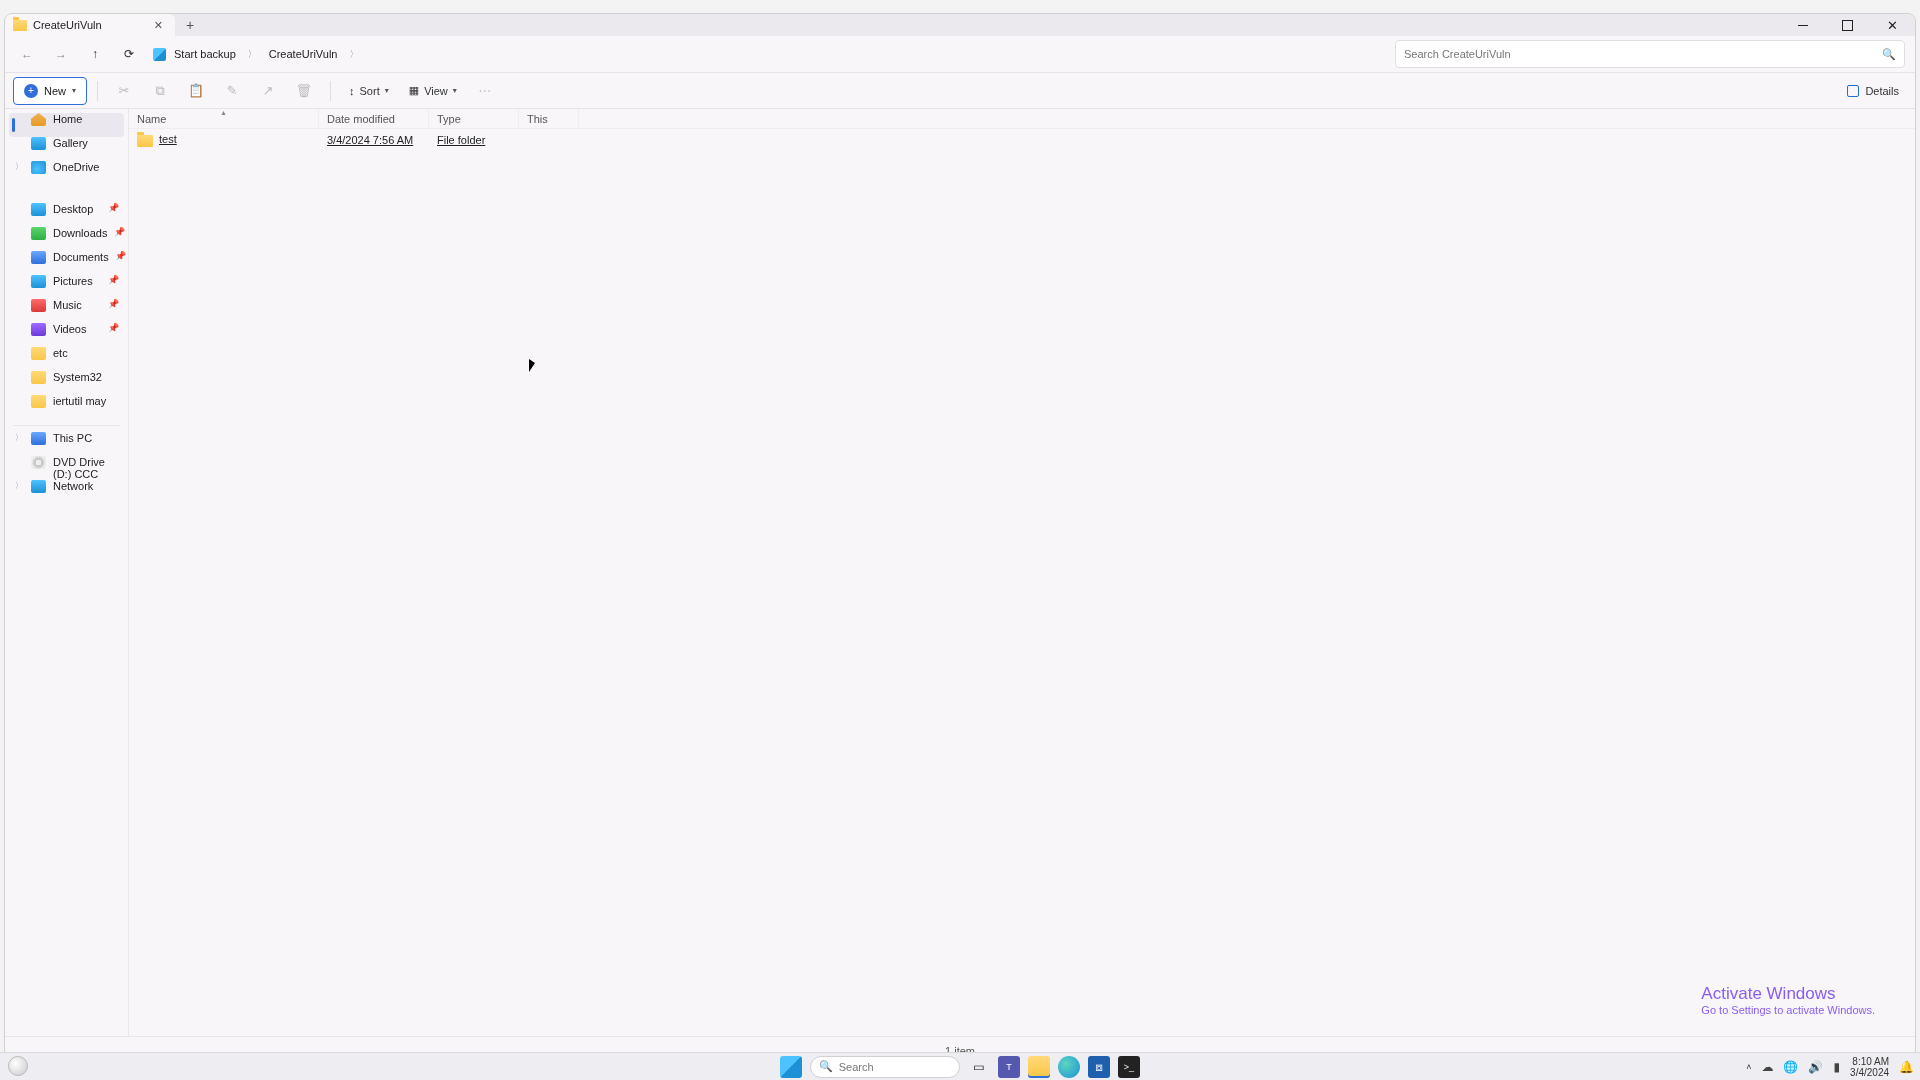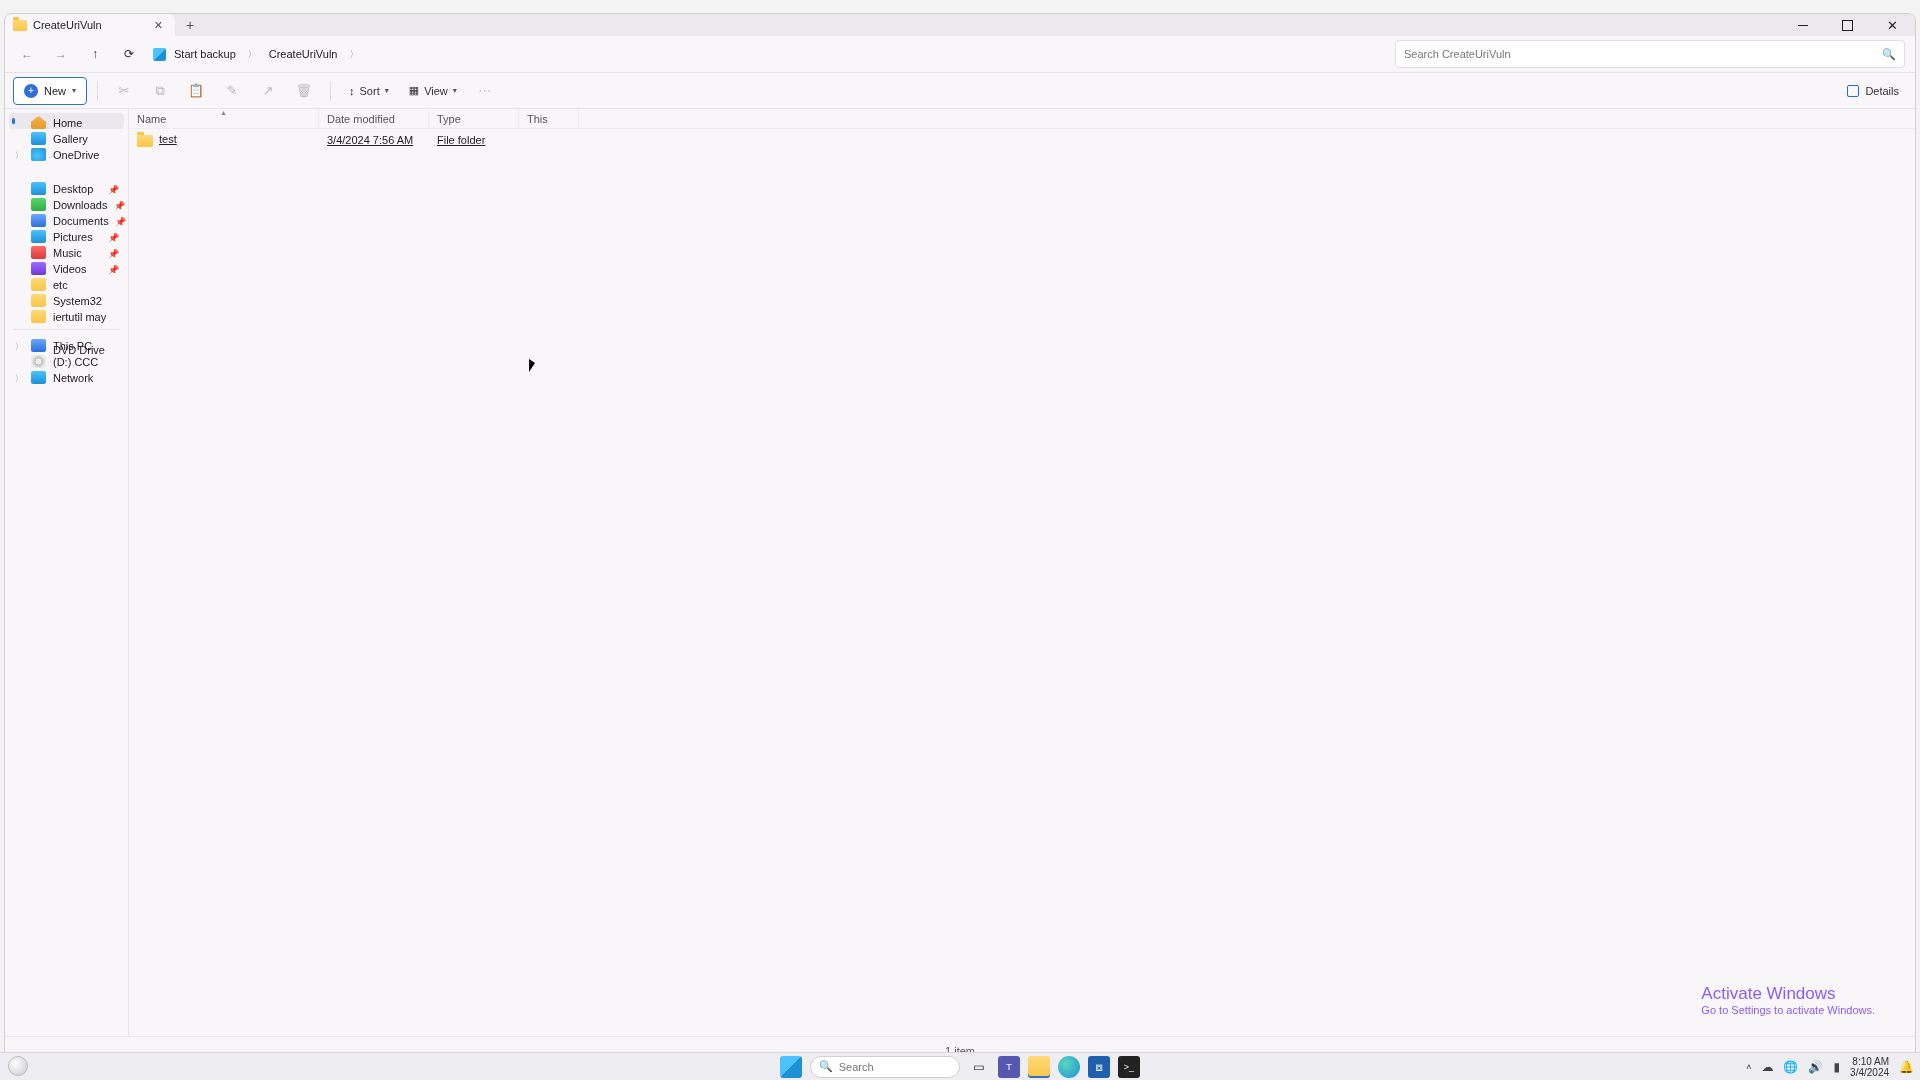--- a/index.html
+++ b/index.html
@@ -42,21 +42,21 @@
 .tool.withtext { width:auto; padding:0 8px; gap:5px; color:#333; font-size:11px; }
 .tool .dd { font-size:8px; color:#555; }
 .spacer { flex:1; }
 .details-toggle { display:flex; align-items:center; gap:6px; font-size:11px; color:#333; padding:0 8px; height:28px; }
 .details-toggle .sq { width:12px; height:12px; border:1.5px solid #1e6fd6; border-radius:2px; }
 
 
 .body { position:absolute; top:95px; bottom:20px; left:0; right:0; display:flex; }
 
 .sidebar { width:124px; border-right:1px solid #e8e5eb; padding:4px 4px; overflow:hidden; }
-.side-item { height:16px; display:flex; align-items:flex-end; gap:7px; padding:0 4px 0 22px; font-size:11px; color:#222; border-radius:4px; position:relative; }
+.side-item { height:24px; display:flex; align-items:flex-start; gap:7px; padding:0 4px 0 22px; font-size:11px; color:#222; border-radius:4px; position:relative; }
 .side-item.active { background:#eae7ee; }
 .side-item.active::before { content:""; position:absolute; left:3px; top:5px; bottom:5px; width:3px; background:#2e6fd9; border-radius:2px; }
 .side-item .ic { width:15px; height:13px; border-radius:2px; flex:none; }
 .side-item .pin { margin-left:auto; color:#aaa; font-size:9px; }
 .side-item .exp { position:absolute; left:6px; color:#888; font-size:8px; }
 .side-gap { height:18px; }
 .side-rule { height:1px; background:#e8e5eb; margin:6px 4px; }
 
 .ic-home    { background:linear-gradient(#f0b24a,#e89a2a); clip-path:polygon(50% 0,100% 45%,100% 100%,0 100%,0 45%); }
 .ic-gallery { background:linear-gradient(#4cc2ff,#1e90d6); }

